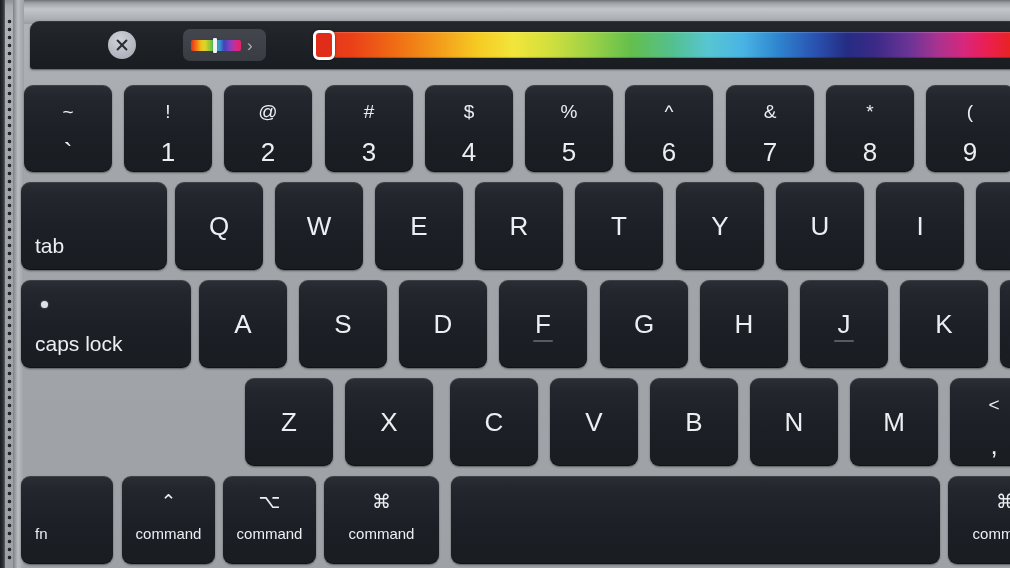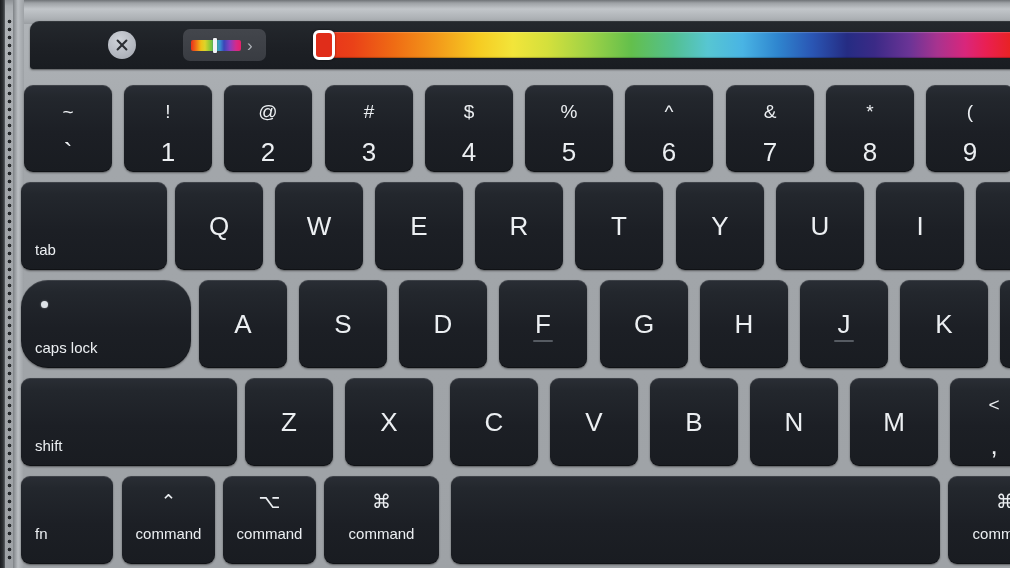--- a/index.html
+++ b/index.html
@@ -138,21 +138,21 @@
     font-family: "Liberation Sans", sans-serif;
   }
   
   .k-center .glyph { top: 50%; transform: translateY(-50%); font-size: 26px; }
   
   .k-dual .sym { top: 16px; font-size: 19px; }
   .k-dual .num { top: 52px; font-size: 26px; }
   
   .k-bl .glyph {
     left: 14px; right: auto; text-align: left;
-    bottom: 12px; top: auto; font-size: 15px;
+    bottom: 12px; top: auto; font-size: 21px;
   }
   
   .k-mod .sym { top: 14px; font-size: 19px; }
   .k-mod .word { bottom: 22px; top: auto; font-size: 15px; }
   .k-mod.k-left .word { left: 14px; right: auto; text-align: left; }
 
   .caps-led {
     position: absolute; left: 20px; top: 21px; width: 7px; height: 7px;
     border-radius: 50%;
     background: #dfe3e8;
@@ -260,21 +260,21 @@
       </div>
       <div class="key k-center" style="left: 776px; top: 182px; width: 88px; height: 88px;">
         <span class="glyph">U</span>
       </div>
       <div class="key k-center" style="left: 876px; top: 182px; width: 88px; height: 88px;">
         <span class="glyph">I</span>
       </div>
       <div class="key k-center" style="left: 976px; top: 182px; width: 88px; height: 88px;">
         <span class="glyph">O</span>
       </div>
-      <div class="key k-bl" style="left: 21px; top: 280px; width: 170px; height: 88px; border-radius: 27px;">
+      <div class="key k-bl" style="left: 21px; top: 280px; width: 170px; height: 88px;">
         <span class="glyph">caps lock</span>
         <div class="caps-led"></div>
       </div>
       <div class="key k-center" style="left: 199px; top: 280px; width: 88px; height: 88px;">
         <span class="glyph">A</span>
       </div>
       <div class="key k-center" style="left: 299px; top: 280px; width: 88px; height: 88px;">
         <span class="glyph">S</span>
       </div>
       <div class="key k-center" style="left: 399px; top: 280px; width: 88px; height: 88px;">
@@ -292,23 +292,20 @@
       </div>
       <div class="key k-center" style="left: 800px; top: 280px; width: 88px; height: 88px;">
         <span class="glyph">J</span>
         <div class="bump"></div>
       </div>
       <div class="key k-center" style="left: 900px; top: 280px; width: 88px; height: 88px;">
         <span class="glyph">K</span>
       </div>
       <div class="key k-center" style="left: 1000px; top: 280px; width: 88px; height: 88px;">
         <span class="glyph">L</span>
-      </div>
-      <div class="key k-bl" style="left: 21px; top: 378px; width: 216px; height: 88px;">
-        <span class="glyph">shift</span>
       </div>
       <div class="key k-center" style="left: 245px; top: 378px; width: 88px; height: 88px;">
         <span class="glyph">Z</span>
       </div>
       <div class="key k-center" style="left: 345px; top: 378px; width: 88px; height: 88px;">
         <span class="glyph">X</span>
       </div>
       <div class="key k-center" style="left: 450px; top: 378px; width: 88px; height: 88px;">
         <span class="glyph">C</span>
       </div>

